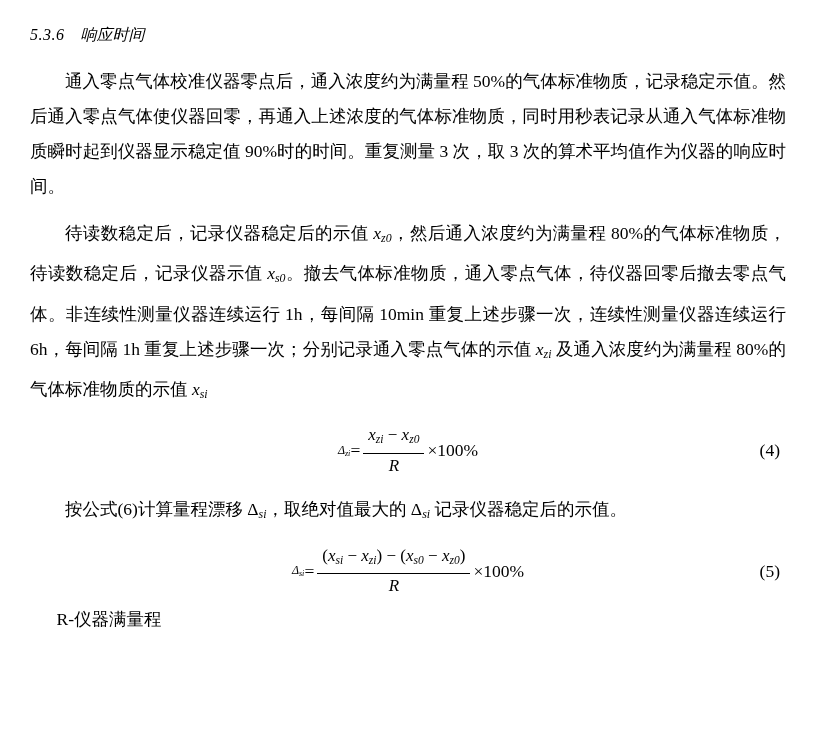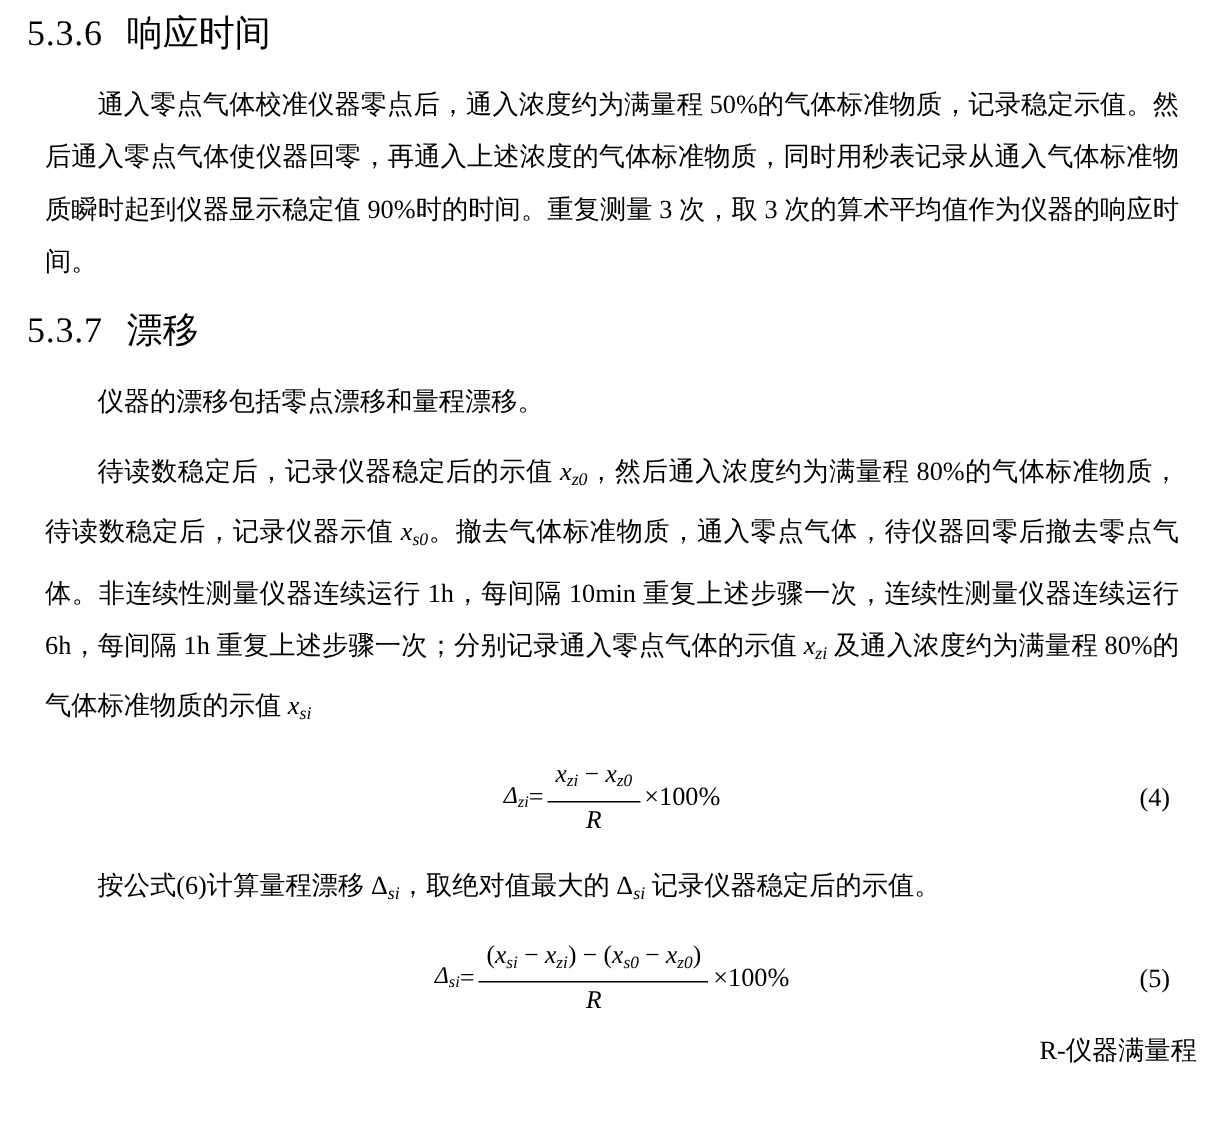--- a/index.html
+++ b/index.html
@@ -18,24 +18,25 @@
     position: relative;
     width: 820px;
     height: 755px;
     padding: 0;
     box-sizing: border-box;
   }
   .content {
     padding: 6px 22px 0 18px;
   }
   .heading {
-    font-size: 24px;
+    font-size: 16px;
     line-height: 34px;
-    margin: 0;
+    margin: 12px;
     white-space: nowrap;
+    font-style: italic;
   }
   .heading .num {
     letter-spacing: 0.5px;
   }
   .heading .gap {
     display: inline-block;
     width: 16px;
   }
   .para {
     font-size: 17.5px;
@@ -99,47 +100,42 @@
   }
   .delta {
     font-family: "Liberation Serif", "DejaVu Serif", serif;
   }
   .mid {
     vertical-align: middle;
   }
   .eq-lead {
     display: inline-block;
     vertical-align: middle;
-    font-size: 16px;
+    font-size: 12px;
   }
   .last-line {
     font-size: 17.5px;
     line-height: 32px;
     margin: 0;
     padding-left: 2.2em;
-    text-align: right;
   }
 </style>
 </head>
 <body>
 
 <div class="page">
   <div class="content">
 
     <p class="heading">
       <span class="num">5.3.6</span><span class="gap"></span><span>响应时间</span>
     </p>
 
     <p class="para">通入零点气体校准仪器零点后，通入浓度约为满量程 50%的气体标准物质，记录稳定示值。然后通入零点气体使仪器回零，再通入上述浓度的气体标准物质，同时用秒表记录从通入气体标准物质瞬时起到仪器显示稳定值 90%时的时间。重复测量 3 次，取 3 次的算术平均值作为仪器的响应时间。</p>
 
-    <p class="heading">
-      <span class="num">5.3.7</span><span class="gap"></span><span>漂移</span>
-    </p>
 
-    <p class="para">仪器的漂移包括零点漂移和量程漂移。</p>
 
     <p class="para"><span>待读数稳定后，记录仪器稳定后的示值 </span><i class="var">x</i><sub>z0</sub><span>，然后通入浓度约为满量程 80%的气体标准物质，待读数稳定后，记录仪器示值 </span><i class="var">x</i><sub>s0</sub><span>。撤去气体标准物质，通入零点气体，待仪器回零后撤去零点气体。非连续性测量仪器连续运行 1h，每间隔 10min 重复上述步骤一次，连续性测量仪器连续运行 6h，每间隔 1h 重复上述步骤一次；分别记录通入零点气体的示值 </span><i class="var">x</i><sub>zi</sub><span> 及通入浓度约为满量程 80%的气体标准物质的示值 </span><i class="var">x</i><sub>si</sub></p>
 
 
 
     <div class="eq-row">
       <div class="eq-body">
         <span class="eq-lead mid"><i class="var delta">Δ</i><sub>zi</sub></span><span class="mid">=</span><span class="frac"><span class="top"><i class="var">x</i><sub>zi</sub> <span>−</span> <i class="var">x</i><sub>z0</sub></span><span class="bot"><i class="var">R</i></span></span><span class="mid">×100%</span>
       </div>
       <div class="eq-num">(4)</div>

